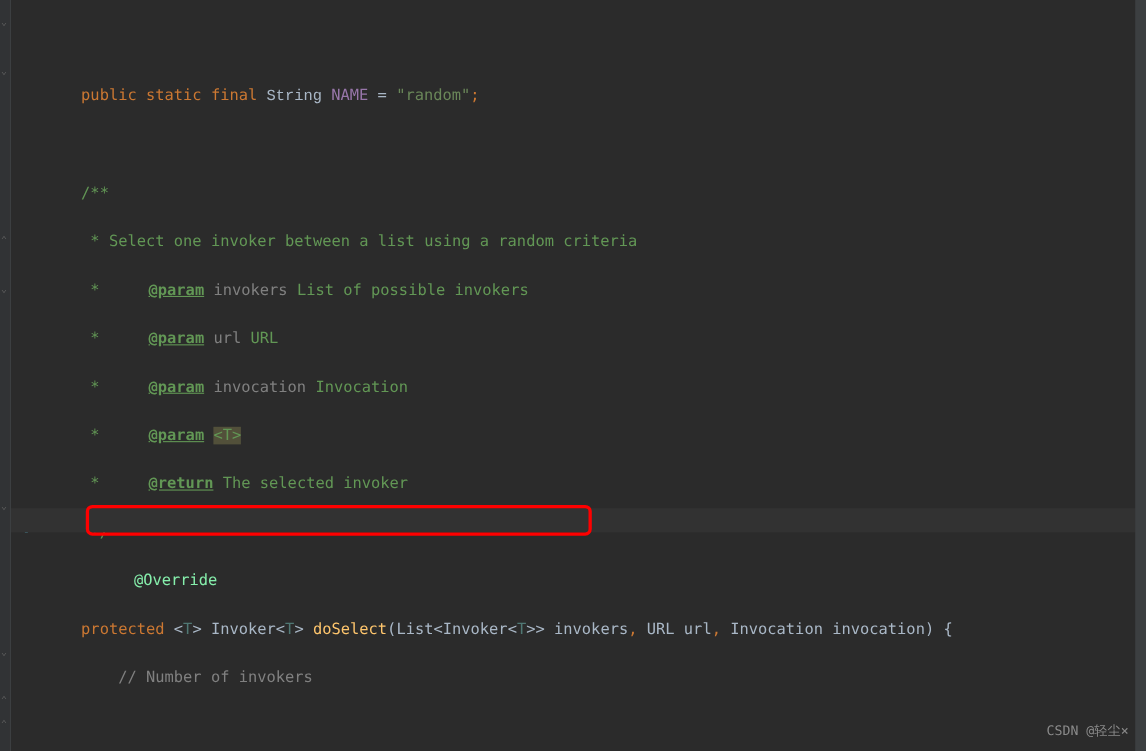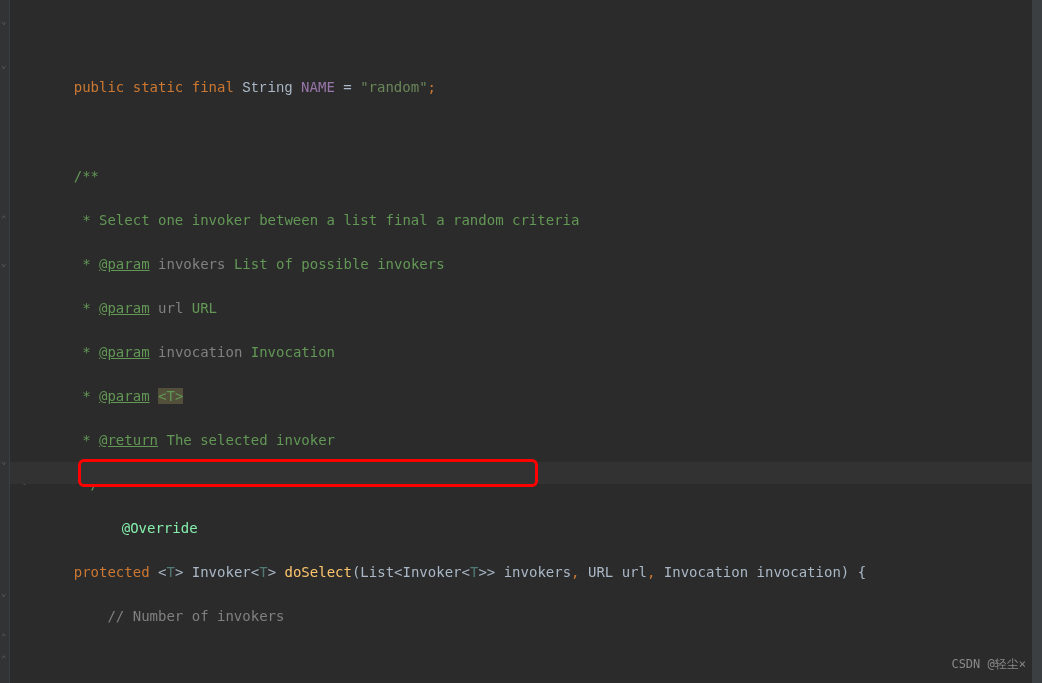--- a/index.html
+++ b/index.html
@@ -31,21 +31,21 @@
     position: relative;
     flex: 1;
   }
   .code span { font-style: normal; }
   .kw { color: #cc7832; }
   .type { color: #a9b7c6; font-family: Liberation Mono, monospace; }
   .str { color: #6a8759; }
   .com { color: #808080; font-style: italic; }
   .ital { font-style: italic; }
   .doc { color: #629755; font-style: italic; }
-  .doc-tag { color: #629755; font-style: italic; text-decoration: underline; font-weight: normal; }
+  .doc-tag { color: #629755; font-style: italic; text-decoration: underline; font-weight: bold; margin-left: 36px; }
   .ann { color: #86efac; margin-left: 48px; }
   .name { color: #ffc66d; }
   .field { color: #9876aa; font-style: italic; }
   .punct { color: #cc7832; }
   .generic { color: #507874; }
   .hl-line {
     position: absolute;
     background: #323232;
     left: 0; right: 0;
     height: 22px;
@@ -88,21 +88,21 @@
     <span class="fold-icon" style="top:648px">⌃</span>
   </div>
   <span class="bulb">💡</span>
 
   <div class="code">
 <div class="hl-line" style="top:462px"></div>
 <div class="red-box" style="top:459px; left:68px; width:460px; height:28px;"></div>
 <div>    <span class="kw">public static final </span><span class="type">String </span><span class="field ital">NAME</span><span> = </span><span class="str">"random"</span><span class="punct">;</span></div>
 <div> </div>
 <div class="doc">    <span>/**</span></div>
-<div class="doc">    <span> * Select one invoker between a list final a random criteria</span></div>
+<div class="doc">    <span> * Select one invoker between a list using a random criteria</span></div>
 <div class="doc">    <span> * </span><span class="doc-tag">@param</span><span class="com ital"> invokers </span><span class="doc">List of possible invokers</span></div>
 <div class="doc">    <span> * </span><span class="doc-tag">@param</span><span class="com ital"> url </span><span class="doc">URL</span></div>
 <div class="doc">    <span> * </span><span class="doc-tag">@param</span><span class="com ital"> invocation </span><span class="doc">Invocation</span></div>
 <div class="doc">    <span> * </span><span class="doc-tag">@param</span><span> </span><span class="doc" style="background:#52503a">&lt;T&gt;</span></div>
 <div class="doc">    <span> * </span><span class="doc-tag">@return</span><span class="doc"> The selected invoker</span></div>
 <div class="doc">    <span> */</span></div>
 <div>    <span class="ann">@Override</span></div>
 <div>    <span class="kw">protected </span><span>&lt;</span><span class="generic">T</span><span>&gt; Invoker&lt;</span><span class="generic">T</span><span>&gt; </span><span class="name">doSelect</span><span>(List&lt;Invoker&lt;</span><span class="generic">T</span><span>&gt;&gt; invokers</span><span class="punct">, </span><span>URL url</span><span class="punct">, </span><span>Invocation invocation) {</span></div>
 <div>        <span class="com">// Number of invokers</span></div>
 

